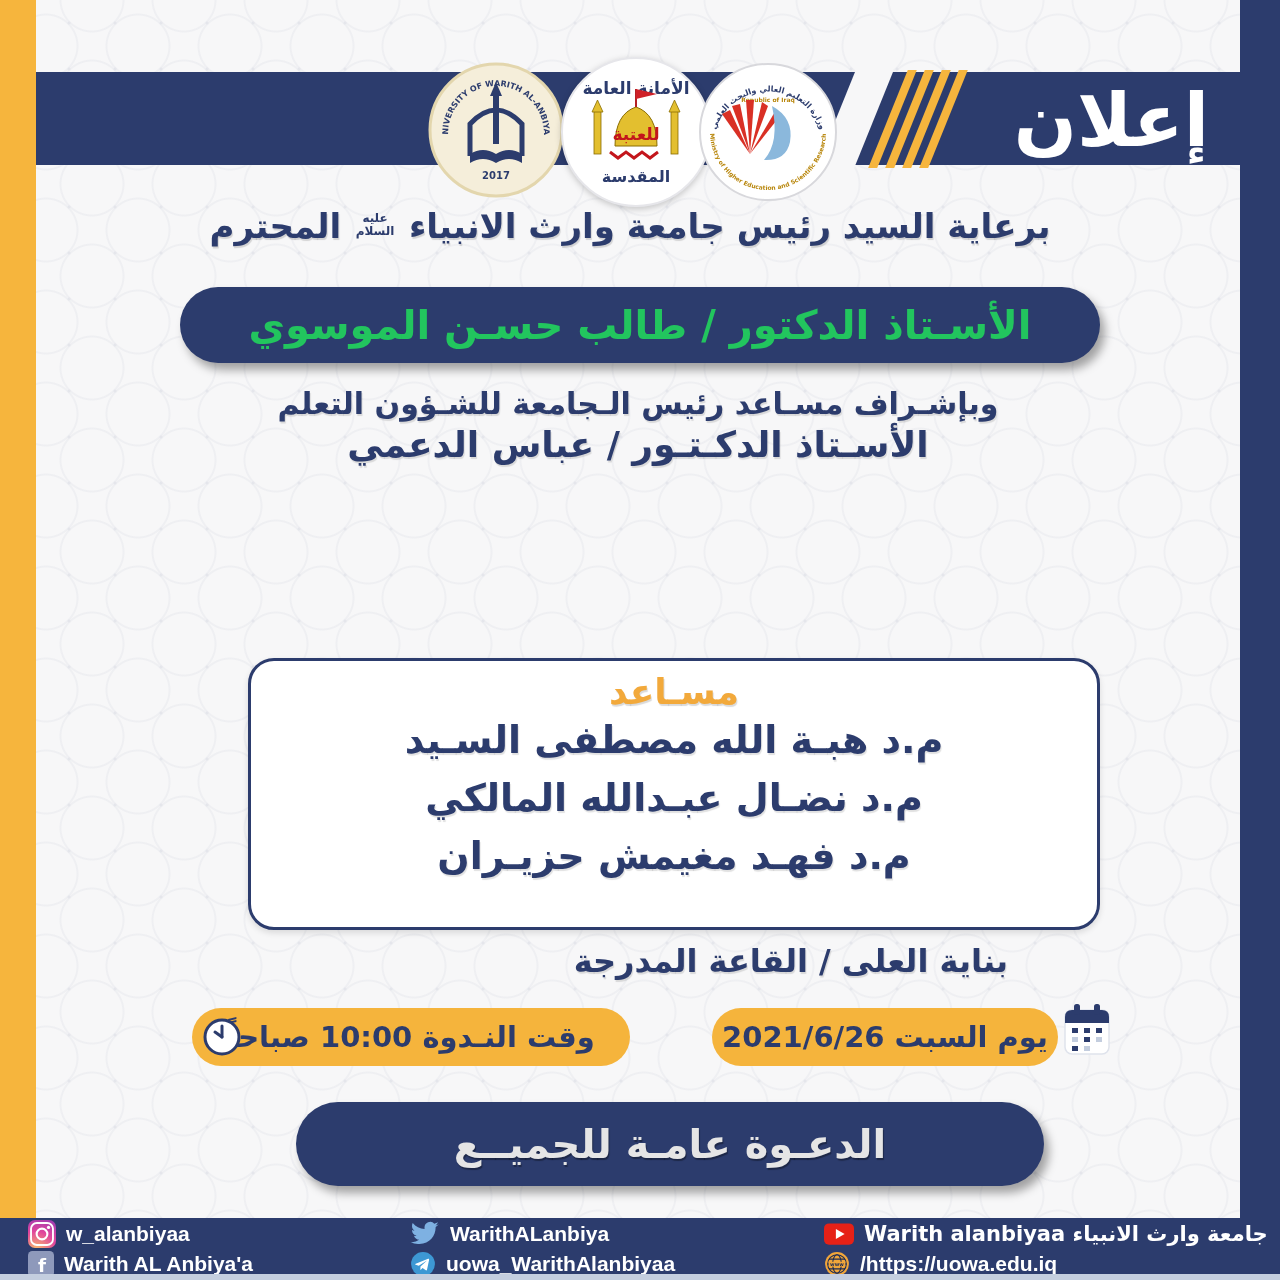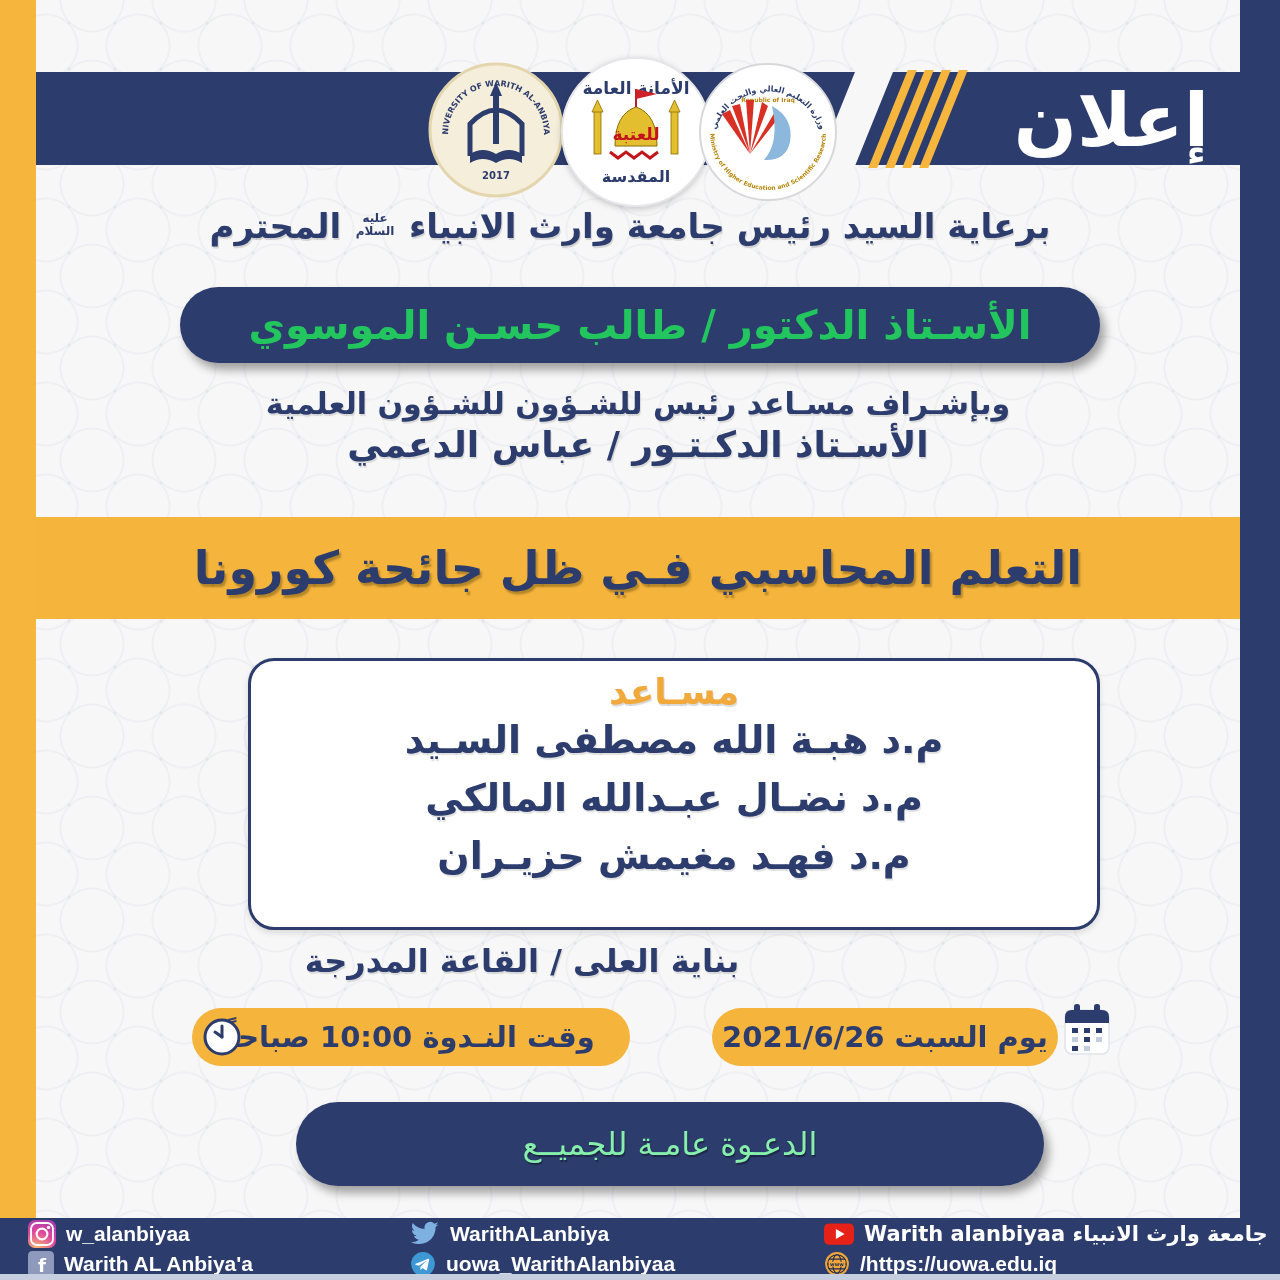--- a/index.html
+++ b/index.html
@@ -55,33 +55,33 @@
     text-shadow:2px 3px 2px rgba(60,50,10,.35);}
 
   .speakers-box{position:absolute;left:248px;top:658px;width:846px;height:266px;background:#ffffff;
     border:3px solid #2c3c6d;border-radius:26px;text-align:center;direction:rtl;
     box-shadow:0 3px 6px rgba(0,0,0,.12);}
   .speakers-heading{margin-top:10px;font-size:36px;font-weight:bold;color:#f2a93b;
     text-shadow:1px 2px 1px rgba(0,0,0,.15);}
   .speaker-name{font-size:38px;font-weight:bold;line-height:1.52;
     text-shadow:1px 2px 1px rgba(0,0,0,.12);}
 
-  .venue{position:absolute;left:36px;top:942px;width:972px;text-align:center;direction:rtl;
+  .venue{position:absolute;left:36px;top:942px;width:972px;text-align:right;direction:rtl;
     font-size:32px;font-weight:bold;text-shadow:1px 1.5px 1px rgba(0,0,0,.12);}
 
   .pill{position:absolute;top:1008px;height:58px;border-radius:29px;background:#f5b43c;direction:rtl;
     font-size:29px;font-weight:bold;text-align:center;line-height:58px;}
   .pill-date{left:712px;width:346px;}
   .pill-time{left:192px;width:438px;}
   .pill-time .clock{position:absolute;left:10px;top:9px;}
   .calendar{position:absolute;left:1064px;top:1004px;}
 
   .invite-pill{position:absolute;left:296px;top:1102px;width:748px;height:84px;border-radius:42px;
     background:#2c3c6d;box-shadow:5px 7px 10px rgba(0,0,0,.35);direction:rtl;
-    color:#86efac;font-size:32px;font-weight:normal;text-align:center;line-height:84px;
+    color:#e5e5e5;font-size:40px;font-weight:bold;text-align:center;line-height:84px;
     text-shadow:1px 2px 1px rgba(0,0,0,.35);}
 
   .footer{position:absolute;left:0;top:1218px;width:1280px;height:62px;background:#2c3c6d;}
   .footer-edge{position:absolute;left:0;top:1274px;width:1280px;height:6px;background:#c4cedf;}
   .f-col{position:absolute;top:0;height:62px;display:flex;flex-direction:column;justify-content:center;gap:3px;}
   .f-col1{left:28px;} .f-col2{left:410px;} .f-col3{left:824px;}
   .f-row{display:flex;align-items:center;gap:10px;height:27px;}
   .f-row .txt{color:#ffffff;font-weight:bold;font-size:21px;white-space:nowrap;
     font-family:"Liberation Sans","DejaVu Sans",sans-serif;text-align:center;}
   .f-row .txt.rtl{direction:rtl;font-family:"DejaVu Sans",sans-serif;}
@@ -160,26 +160,23 @@
   </div>
 
   <div class="patronage navy">
     <span>برعاية السيد  رئيس جامعة وارث الانبياء</span>
     <span class="honorific">عليه السلام</span>
     <span>المحترم</span>
   </div>
 
   <div class="name-pill">الأسـتاذ الدكتور / طالب حسـن الموسوي</div>
 
-  <div class="sup-line sup1 navy">وبإشـراف مسـاعد رئيس للشـؤون للشـؤون العلمية</div>
+  <div class="sup-line sup1 navy">وبإشـراف مسـاعد رئيس الـجامعة للشـؤون التعلم</div>
   <div class="sup-line sup2 navy">الأسـتاذ الدكـتـور / عباس الدعمي</div>
 
-  <div class="title-band">
-    <div class="t navy">التعلم المحاسبي فـي ظل جائحة كورونا</div>
-  </div>
 
   <div class="speakers-box">
     <div class="speakers-heading">مسـاعد</div>
     <div class="speaker-name navy">م.د هبـة الله مصطفى السـيد</div>
     <div class="speaker-name navy">م.د نضـال عبـدالله المالكي</div>
     <div class="speaker-name navy">م.د فهـد مغيمش حزيـران</div>
   </div>
 
   <div class="venue navy">بناية العلى / القاعة المدرجة</div>
 

